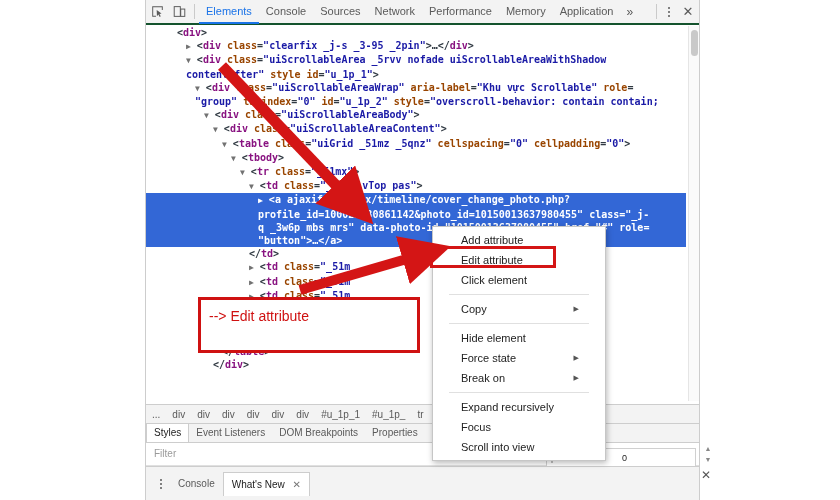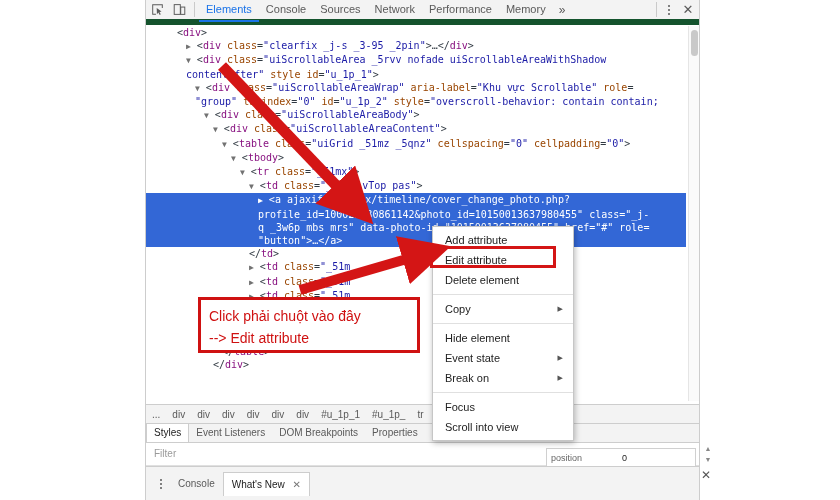--- a/index.html
+++ b/index.html
@@ -7,21 +7,21 @@
     width:840px;height:500px;background:#ffffff;overflow:hidden;position:relative;
     font-family:"Liberation Sans",sans-serif;
   }
   .devtools{
     position:absolute;left:145px;top:0;width:555px;height:500px;background:#fff;
     border-left:1px solid #cdcdcd;border-right:1px solid #cdcdcd;box-sizing:border-box;
   }
   
   .toolbar{
     position:absolute;left:0;top:0;width:100%;height:25px;background:#f3f3f3;
-    border-bottom:6px solid #14532d;box-sizing:border-box;display:flex;align-items:center;
+    border-bottom:2px solid #14532d;box-sizing:border-box;display:flex;align-items:center;
   }
   .tb-icon{width:22px;height:25px;display:flex;align-items:center;justify-content:center;}
   .tb-sep{width:1px;height:15px;background:#cacaca;margin:0 4px;}
   .tabs{display:flex;align-items:center;height:25px;}
   .tab{
     font-size:11px;color:#5a5a5a;padding:0 7px;height:25px;line-height:25px;
     white-space:nowrap;box-sizing:border-box;
   }
   .tab.active{color:#1a73e8;border-bottom:2px solid #1a73e8;}
   .tb-more{font-size:12px;color:#5a5a5a;padding:0 6px;}
@@ -31,21 +31,21 @@
     justify-content:center;gap:2px;
   }
   .kebab i{width:2px;height:2px;background:#5a5a5a;border-radius:50%;display:block;}
   .closex{font-size:13px;color:#5a5a5a;width:22px;text-align:center;line-height:25px;}
   
   .domtree{
     position:absolute;left:0;top:26px;width:540px;height:375px;overflow:hidden;
     font-family:"DejaVu Sans Mono",monospace;font-size:10px;line-height:13.2px;color:#303942;
     white-space:pre-wrap;
   }
-  .dline{padding-left:4px;position:relative;}
+  .dline{padding-left:4px;position:relative;font-weight:bold;}
   .dline.sel{background:#3367d6;color:#fff;}
   .tagname{color:#881280;}
   .attrn{color:#994500;}
   .attrv{color:#1a1aa6;}
   .sel .tagname,.sel .attrn,.sel .attrv,.sel .punc{color:#fff;}
   .tri{color:#727272;font-size:8px;}
   .sel .tri{color:#fff;}
   .vscroll{
     position:absolute;right:0;top:26px;width:11px;height:375px;background:#fafafa;
     border-left:1px solid #e5e5e5;box-sizing:border-box;
@@ -96,21 +96,21 @@
     justify-content:center;gap:2px;margin-left:6px;
   }
   .dkebab i{width:2px;height:2px;background:#5a5a5a;border-radius:50%;display:block;}
   .dtab{font-size:10px;color:#5a5a5a;padding:0 8px;line-height:24px;white-space:nowrap;}
   .dtab.active{background:#fff;border:1px solid #cdcdcd;border-bottom:none;height:24px;box-sizing:border-box;color:#222;}
   .dtab .x{margin-left:5px;color:#777;font-size:10px;}
   
   .ctxmenu{
     position:absolute;left:432px;top:226px;width:140px;background:#fff;
     border:1px solid #c6c6c6;box-shadow:1px 2px 6px rgba(0,0,0,.28);
-    font-size:11px;color:#222;padding:3px 0;z-index:40;
+    font-size:11px;color:#222;padding:3px 16px;z-index:40;
   }
   .ctxitem{
     height:20px;line-height:20px;padding:0 10px 0 12px;white-space:nowrap;
     display:flex;align-items:center;
   }
   .ctxitem .sub{margin-left:auto;font-size:7px;color:#555;}
   .ctxsep{height:1px;background:#e0e0e0;margin:4px 0;}
   
   .ann-box{
     position:absolute;left:198px;top:297px;width:222px;height:56px;
@@ -146,20 +146,21 @@
       </svg>
     </div>
     <div class="tb-sep"></div>
     <div class="tabs">
       <div class="tab active">Elements</div>
       <div class="tab">Console</div>
       <div class="tab">Sources</div>
       <div class="tab">Network</div>
       <div class="tab">Performance</div>
       <div class="tab">Memory</div>
+      <div class="tab">Application</div>
     </div>
     <div class="tb-more">»</div>
     <div class="tb-right">
       <div class="tb-sep"></div>
       <div class="kebab">
           <i></i>
           <i></i>
           <i></i>
         </div>
       <div class="closex">✕</div>
@@ -219,50 +220,52 @@
 </div>
 
 <div class="ctxmenu" id="ctxmenu">
     <div class="ctxitem">
       <span>Add attribute</span>
     </div>
     <div class="ctxitem">
       <span>Edit attribute</span>
     </div>
     <div class="ctxitem">
-      <span>Delete element</span>
+      <span>Click element</span>
     </div>
     <div class="ctxsep"></div>
     <div class="ctxitem">
       <span>Copy</span>
       <span class="sub">▶</span>
     </div>
     <div class="ctxsep"></div>
     <div class="ctxitem">
       <span>Hide element</span>
     </div>
     <div class="ctxitem">
-      <span>Event state</span>
+      <span>Force state</span>
       <span class="sub">▶</span>
     </div>
     <div class="ctxitem">
       <span>Break on</span>
       <span class="sub">▶</span>
     </div>
     <div class="ctxsep"></div>
     <div class="ctxitem">
+      <span>Expand recursively</span>
+    </div>
+    <div class="ctxitem">
       <span>Focus</span>
     </div>
     <div class="ctxitem">
       <span>Scroll into view</span>
     </div>
   </div>
 
 <div class="ann-box">
-  <div class="ann-line">Click phải chuột vào đây</div>
   <div class="ann-line">--&gt; Edit attribute</div>
 </div>
 <div class="hl-edit"></div>
 
 <svg class="arrowsvg">
   <defs>
     <marker id="ah" markerWidth="5" markerHeight="5" refX="2.2" refY="2.5" orient="auto">
       <path d="M0,0 L5,2.5 L0,5 z" fill="#d41515"></path>
     </marker>
   </defs>

